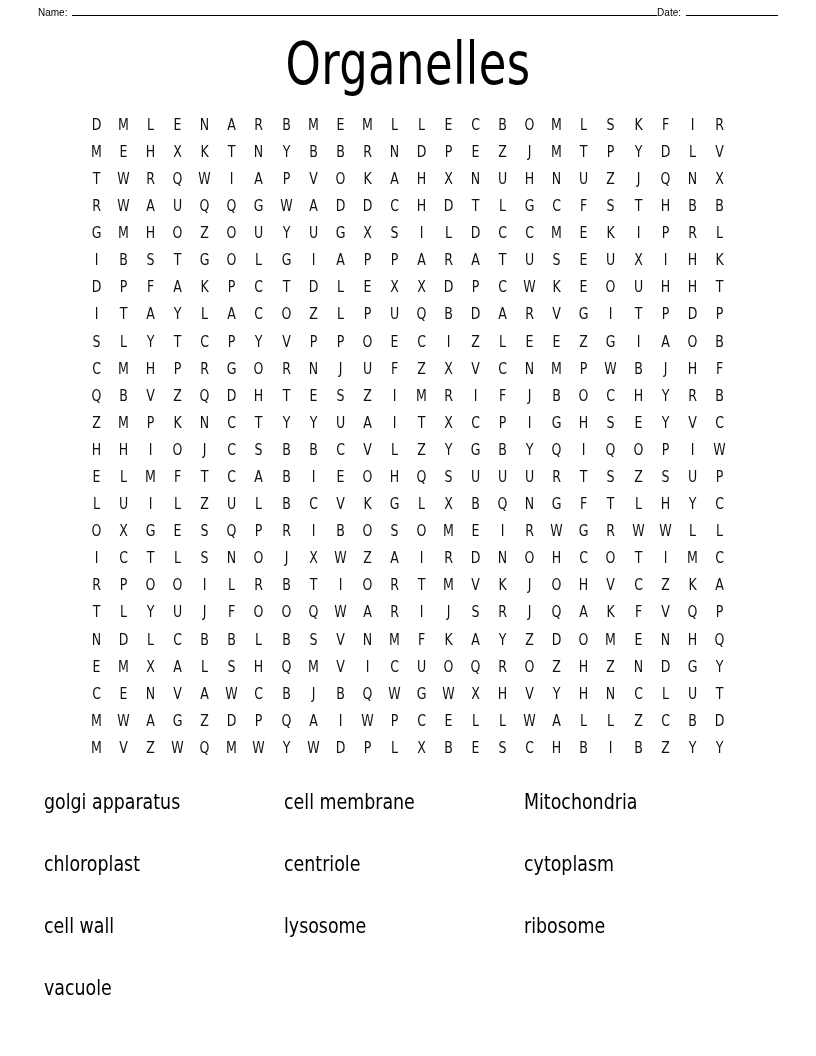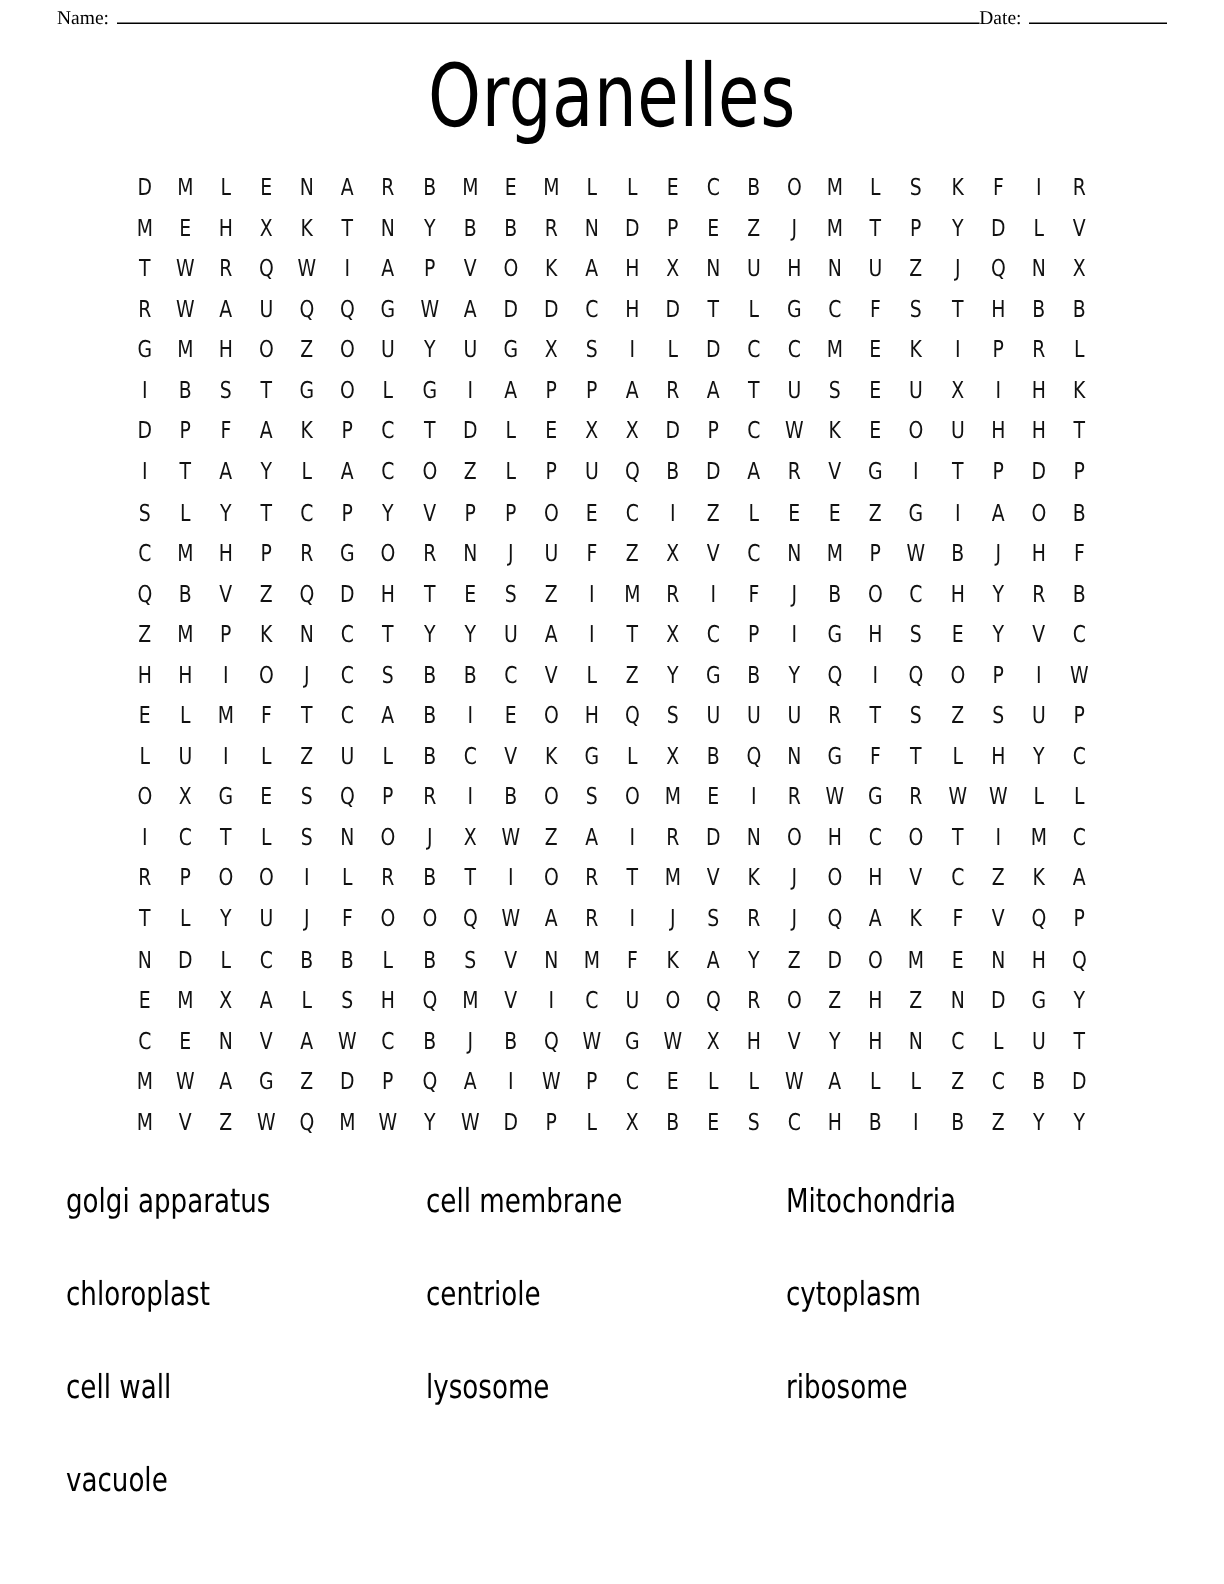--- a/index.html
+++ b/index.html
@@ -19,22 +19,22 @@
 
   
   .header-row {
     position: absolute;
     top: 2px;
     left: 38px;
     right: 38px;
     height: 24px;
     display: flex;
     align-items: baseline;
-    font-size: 13px;
-    font-family: Liberation Serif, serif;
+    font-size: 10px;
+    font-family: Liberation Sans, sans-serif;
   }
   .field-label {
     white-space: nowrap;
   }
   .rule {
     display: inline-block;
     border-bottom: 1.4px solid #000;
     height: 13px;
     margin: 0 0 0 5px;
   }

